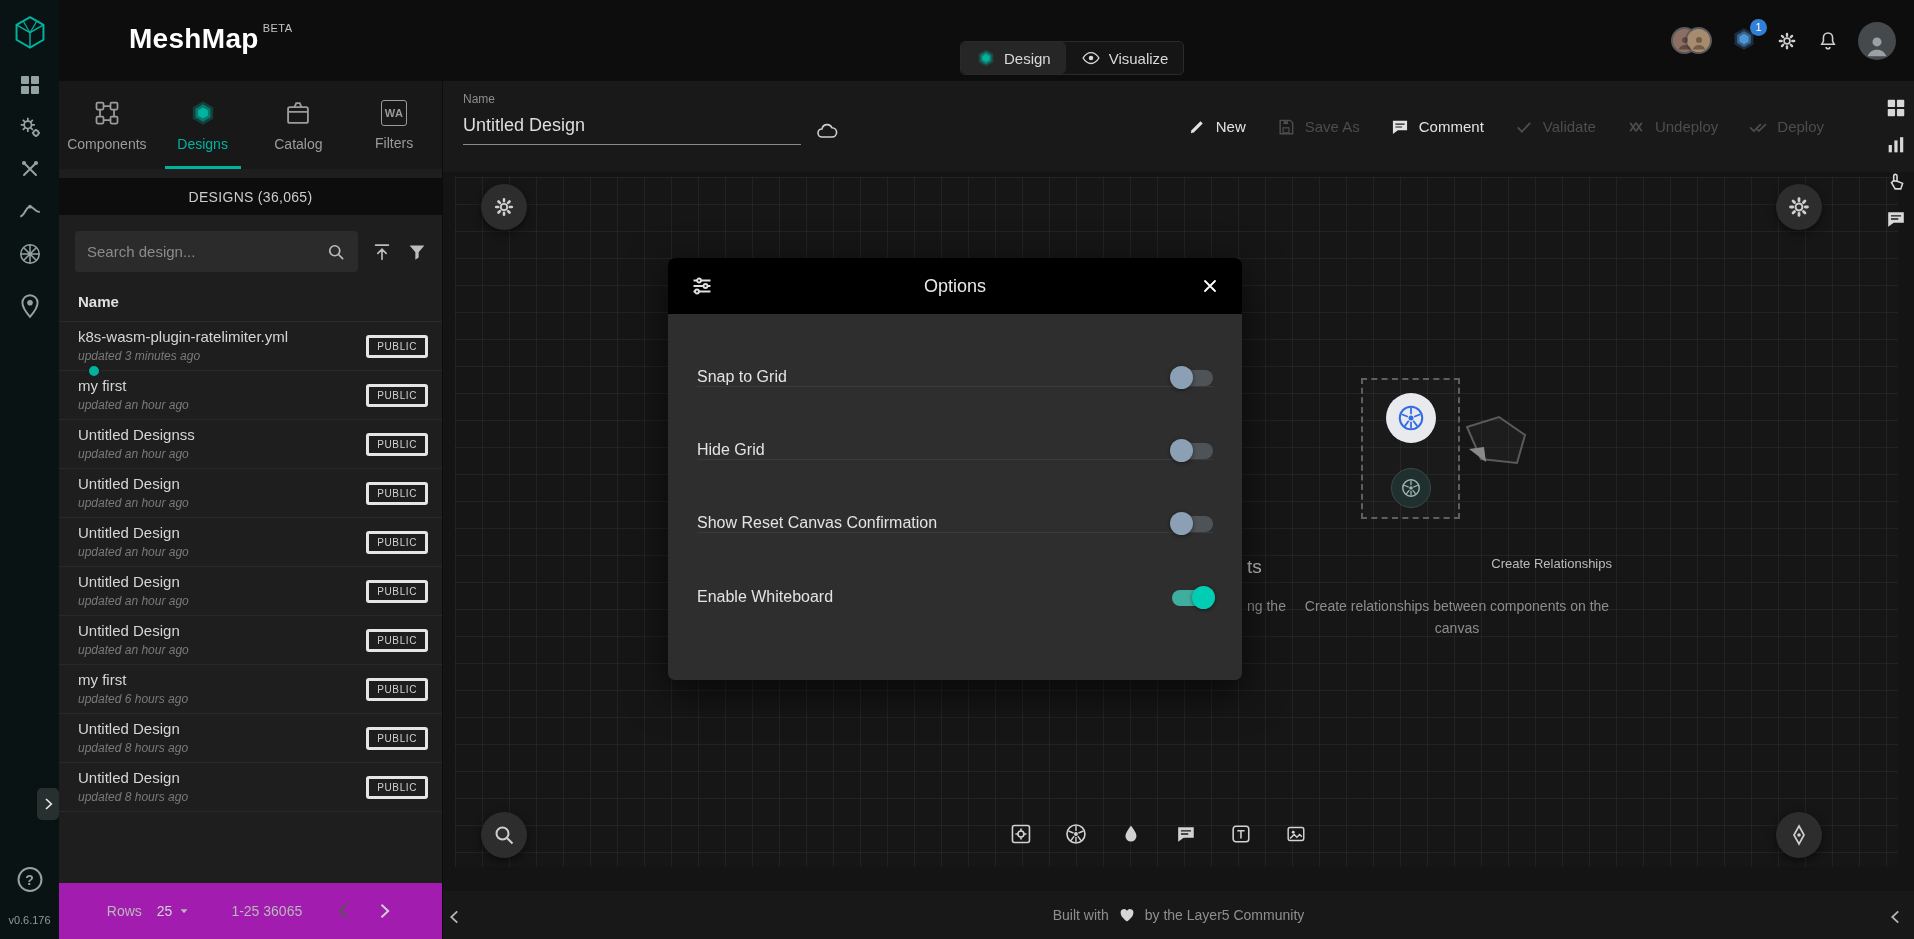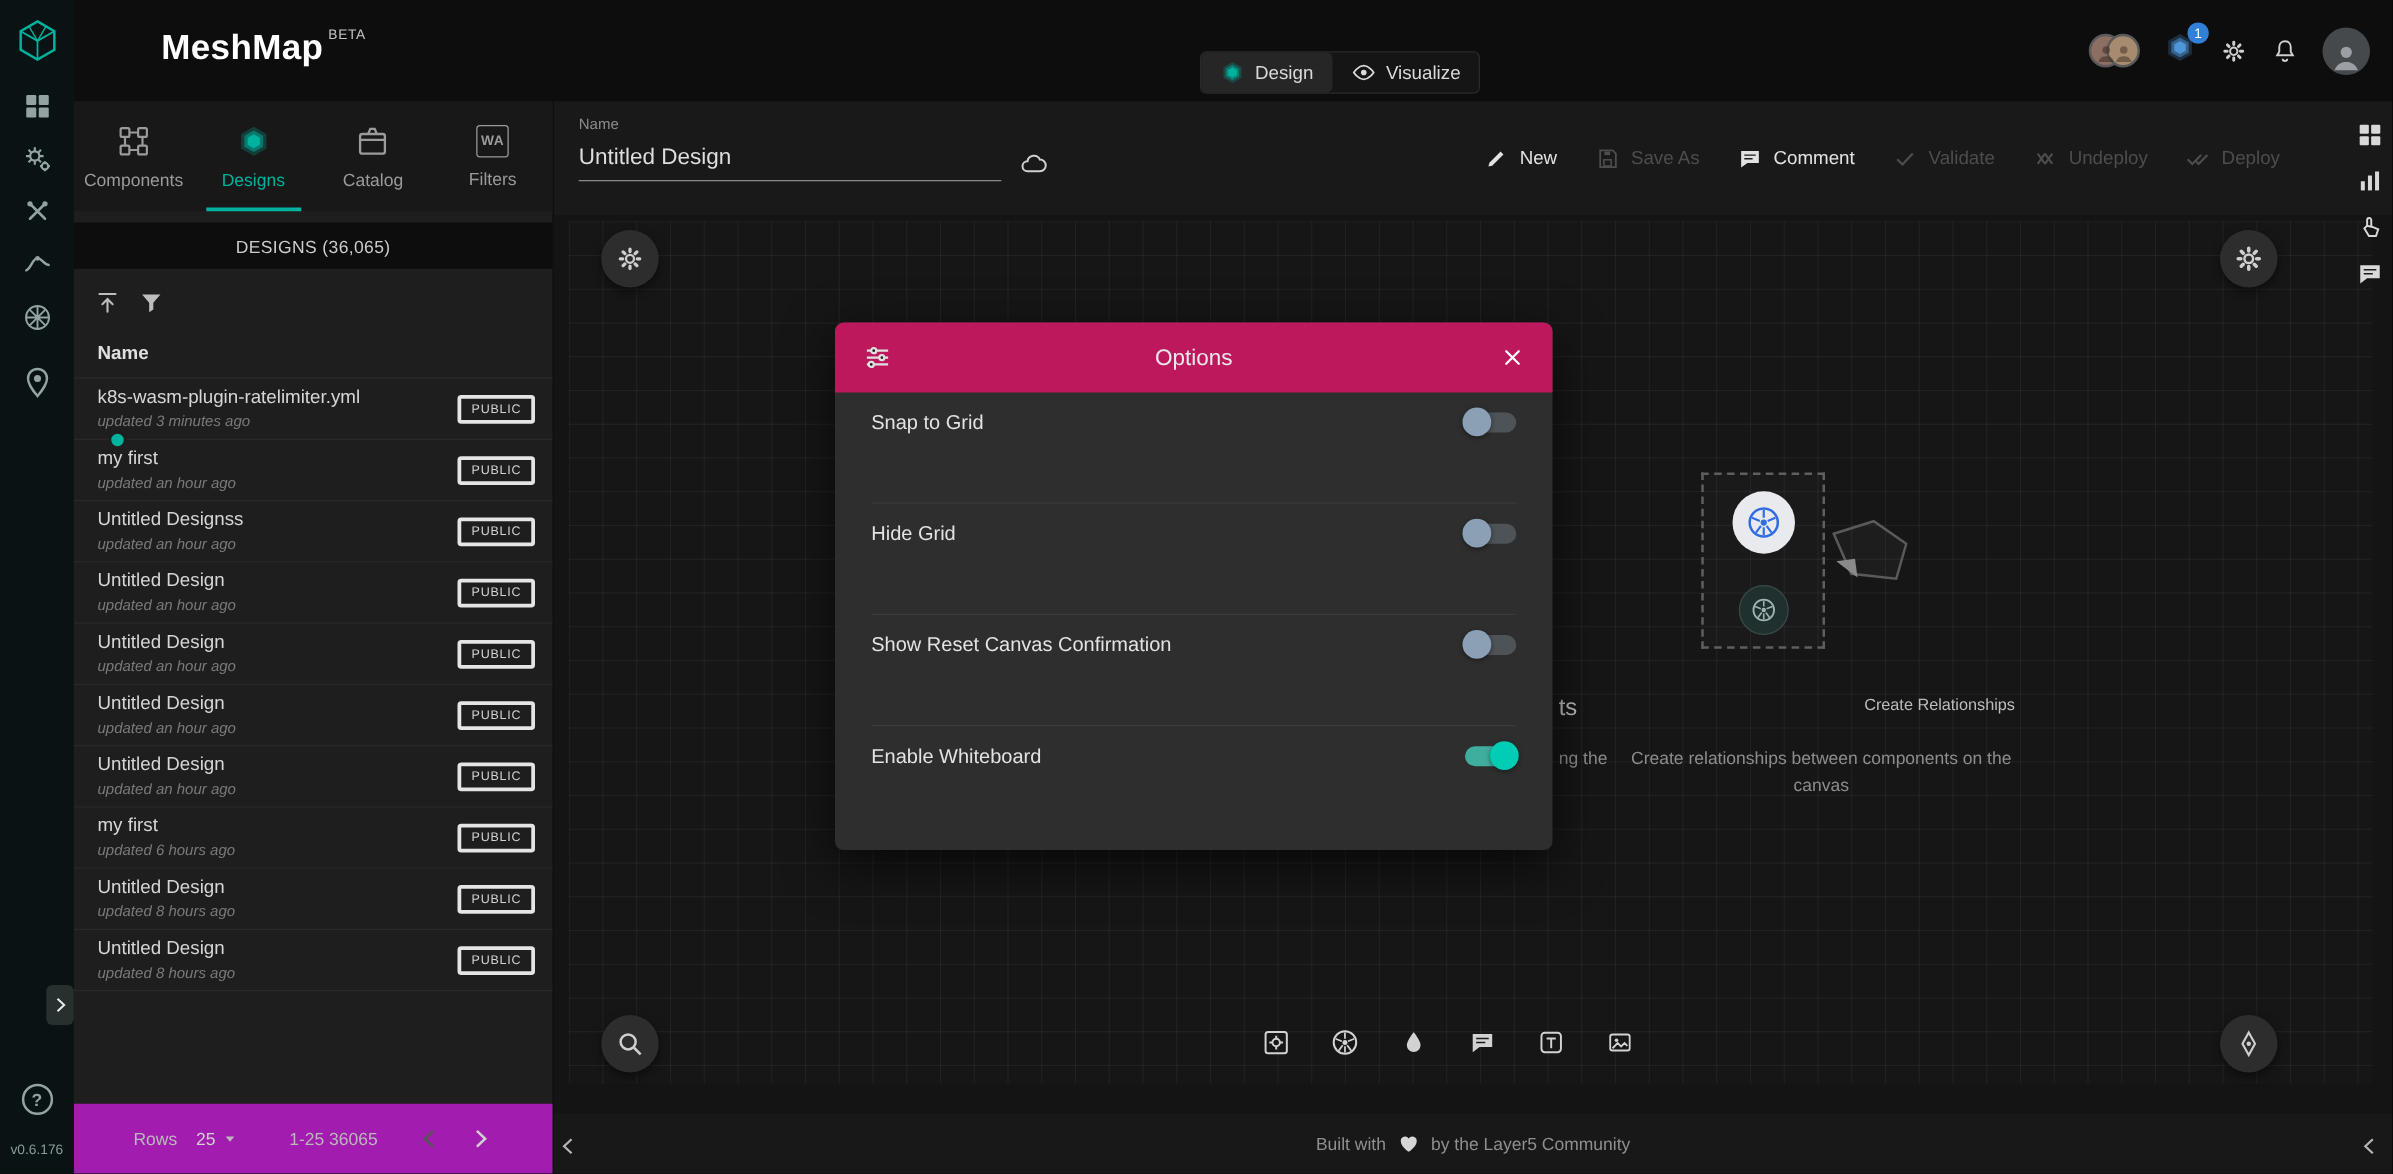--- a/index.html
+++ b/index.html
@@ -90,25 +90,25 @@
 .wbbar{position:absolute;left:50%;bottom:16px;transform:translateX(-56%);display:flex;align-items:center;gap:21px;color:#d2d2d2}
 .wbbar .slot{width:34px;height:34px;display:flex;align-items:center;justify-content:center}
 .dock{position:absolute;top:16px;right:7px;display:flex;flex-direction:column;align-items:center;gap:15px;color:#d8d8d8;z-index:6}
 .cfooter{position:absolute;left:0;right:0;bottom:0;height:48px;background:#181818;display:flex;align-items:center;justify-content:center;gap:9px;color:#8f8f8f;font-size:14px}
 .cfooter .heart{color:#d6d6d6}
 .edge-l{position:absolute;left:3px;bottom:13px;color:#b5b5b5}
 .edge-r{position:absolute;right:9px;bottom:13px;color:#b5b5b5}
 
 
 .modal{position:absolute;left:668px;top:258px;width:574px;height:422px;background:#2e2e2e;border-radius:7px;box-shadow:0 12px 40px rgba(0,0,0,.65);z-index:60}
-.m-hdr{height:56px;background:#be185d;border-radius:7px 7px 0 0;display:flex;align-items:center;justify-content:space-between;padding:0 22px;position:relative}
+.m-hdr{height:56px;background:#000000;border-radius:7px 7px 0 0;display:flex;align-items:center;justify-content:space-between;padding:0 22px;position:relative}
 .m-title{position:absolute;left:0;right:0;text-align:center;color:#e9e9e9;font-size:18px}
 .m-tune{color:#e0e0e0;z-index:2}
 .m-close{color:#fff;z-index:2}
-.m-row{height:73px;margin:16px 29px;display:flex;align-items:flex-start;justify-content:space-between;border-bottom:1px solid #3b3b3b}
+.m-row{height:73px;margin:0 29px;display:flex;align-items:flex-end;justify-content:space-between;border-bottom:1px solid #3b3b3b}
 .m-row:last-child{border-bottom:none}
 .m-label{font-size:16px;color:#e3e3e3}
 .tg{width:41px;height:16px;border-radius:8px;background:#4e5357;position:relative;flex:none}
 .tg .knob{position:absolute;left:-2px;top:-4px;width:23px;height:23px;border-radius:50%;background:#8ba0b4;box-shadow:0 1px 4px rgba(0,0,0,.45)}
 .tg.on{background:#3fae9f}
 .tg.on .knob{left:20px;background:#00cdb4}
 </style>
 </head>
 <body>
 
@@ -414,20 +414,26 @@
       </div>
       <div class="tab">
         <span class="wa-box">WA</span>
         <span>Filters</span>
       </div>
     </div>
 
     <div class="designs-bar">DESIGNS (36,065)</div>
 
     <div class="search-row">
+      <div class="search-box">
+        <input type="text" placeholder="Search design..." style="">
+        <svg class="ic i20 search-ic">
+            <use href="#s-search"></use>
+          </svg>
+      </div>
       <svg class="ic i22 panel-ic">
           <use href="#s-upload"></use>
         </svg>
       <svg class="ic i22 panel-ic">
           <use href="#s-funnel"></use>
         </svg>
     </div>
 
     <div class="name-hdr">Name</div>
 

